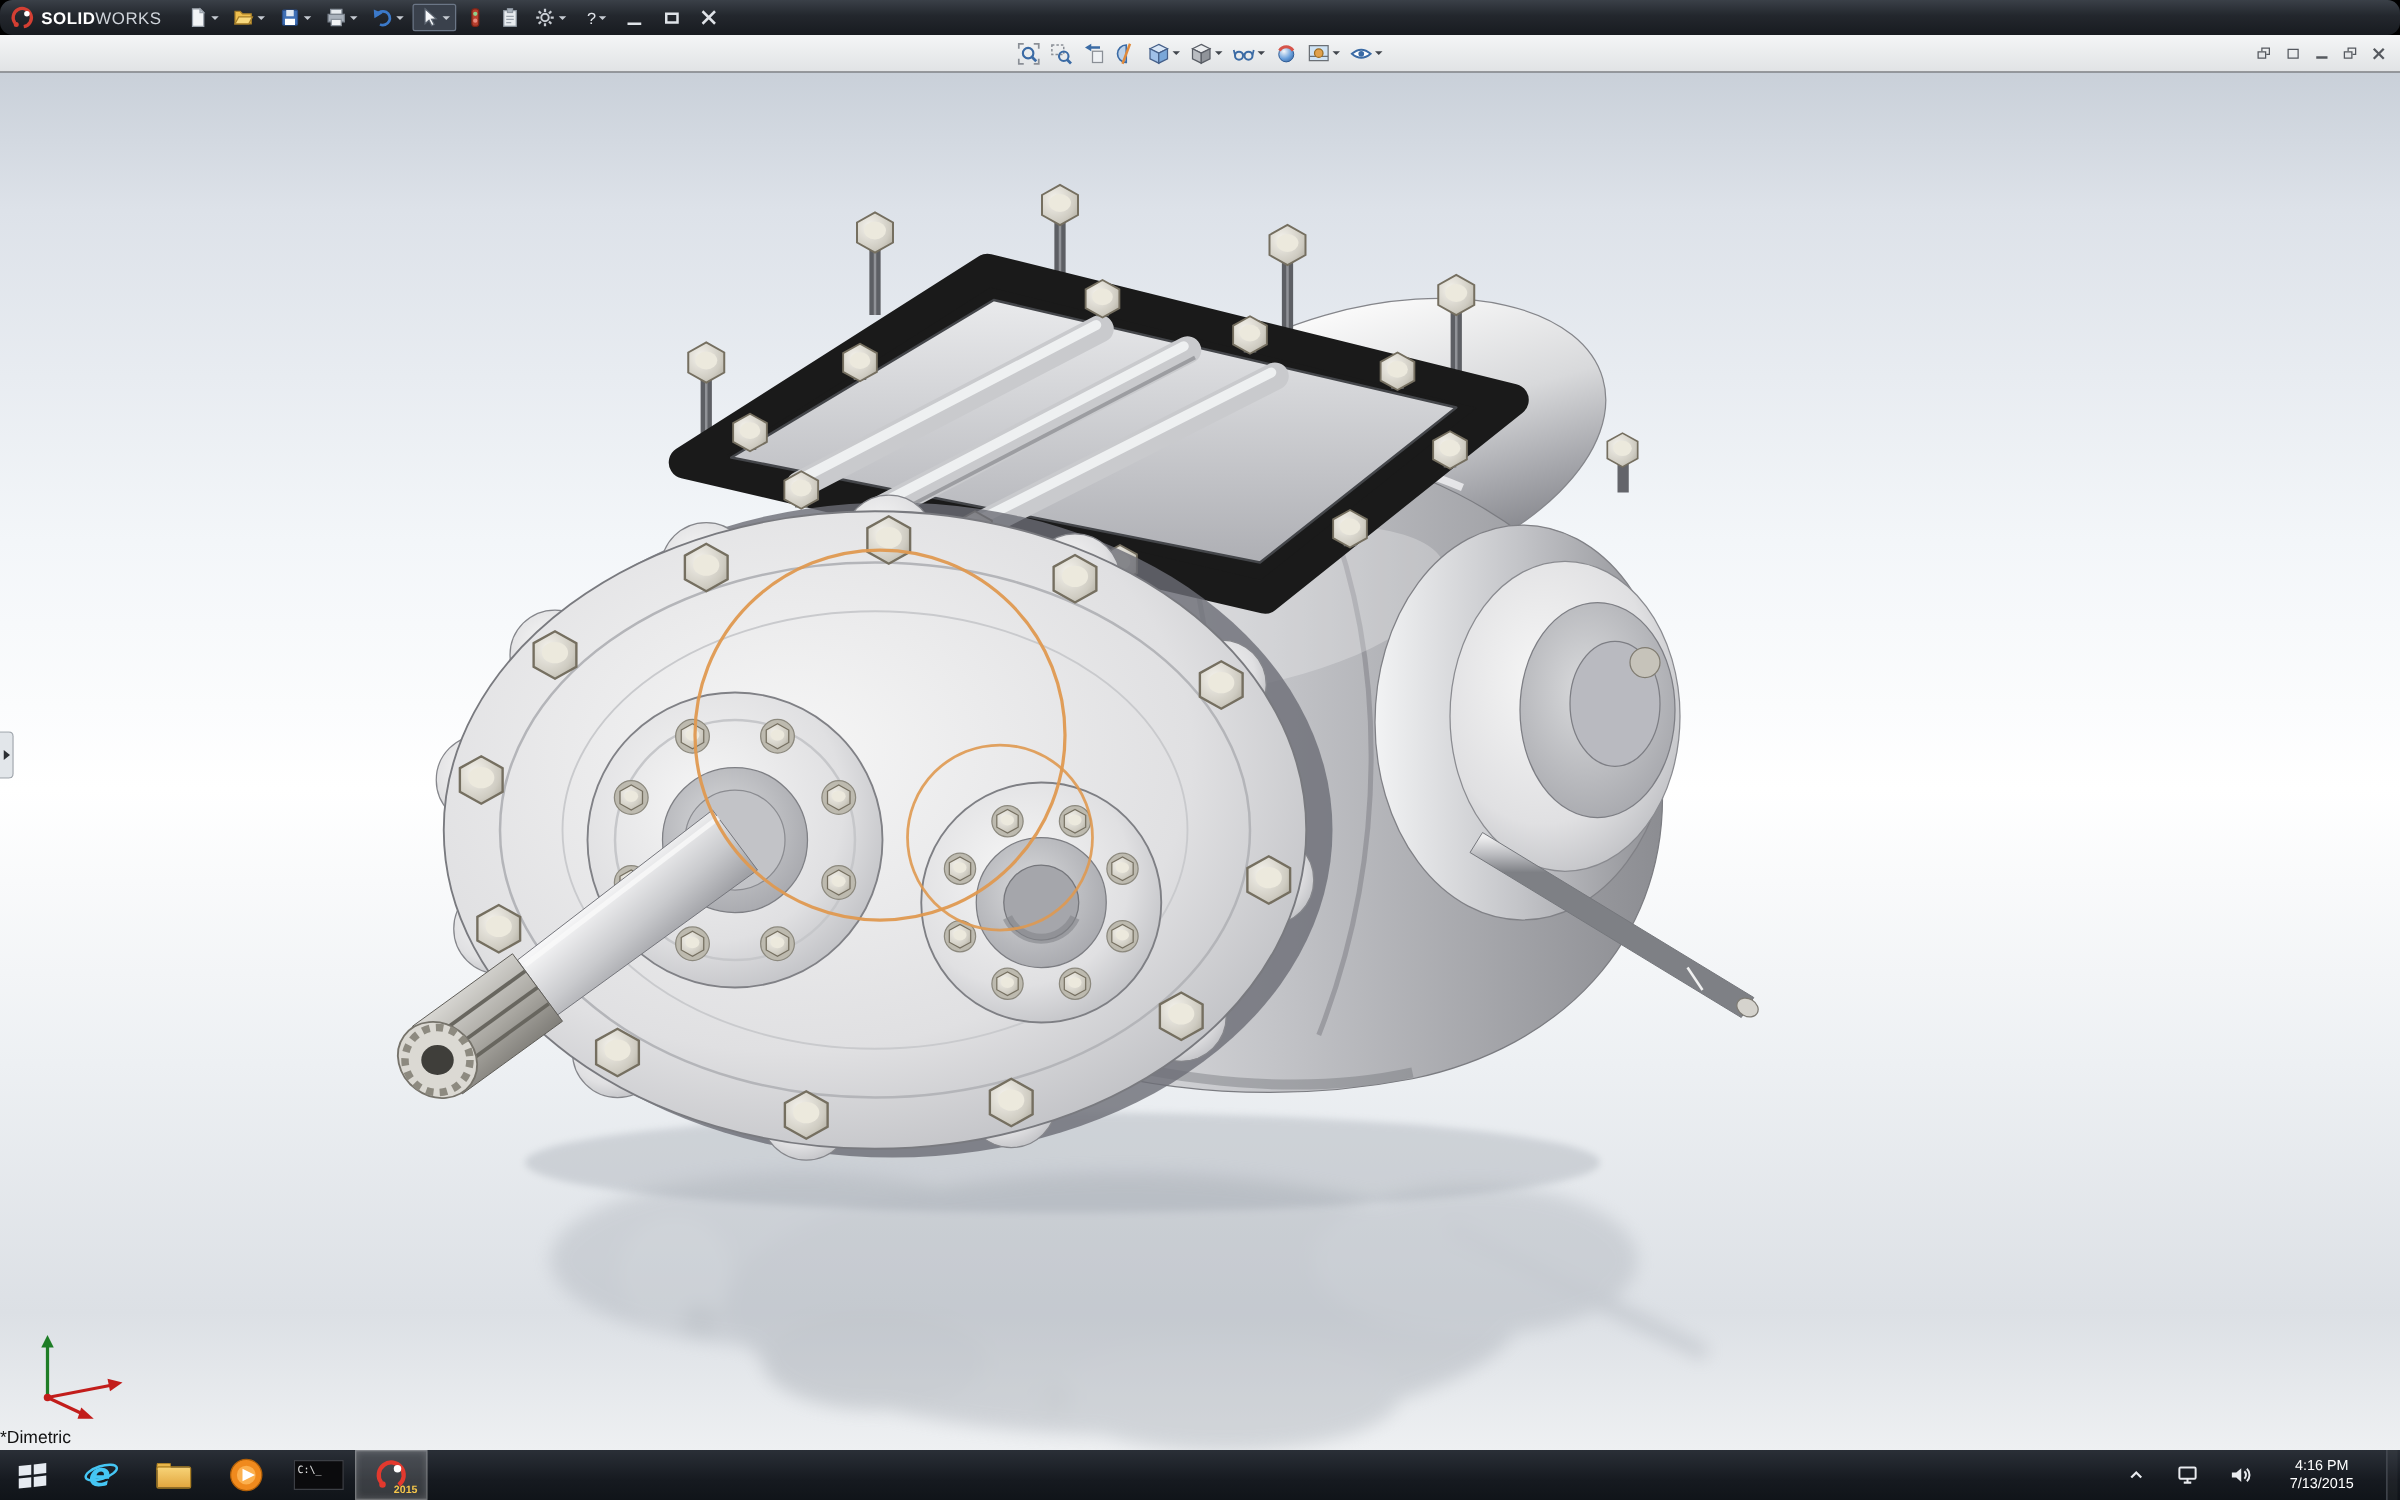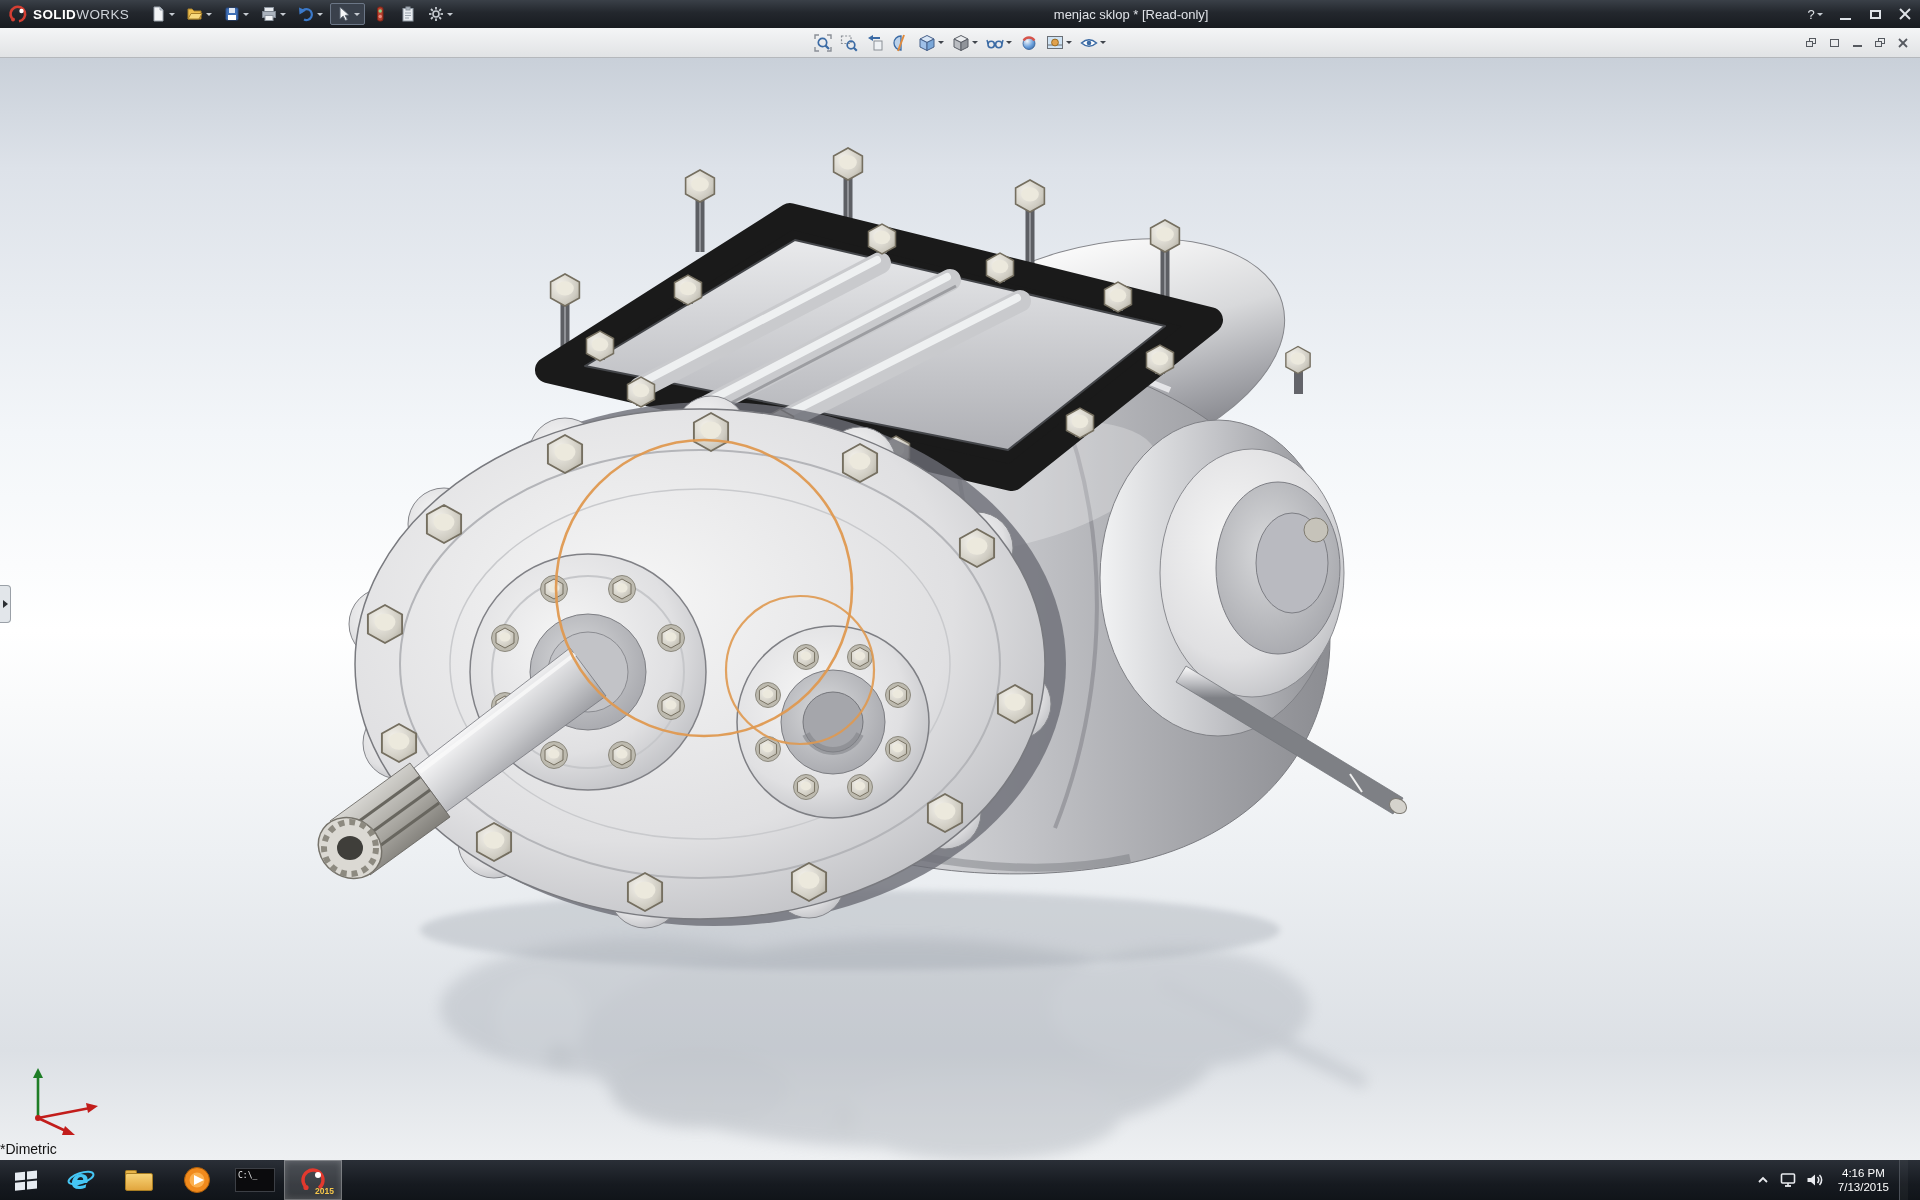--- a/index.html
+++ b/index.html
@@ -2,21 +2,21 @@
 <html><head>
 <meta charset="utf-8">
 <style>
   *{margin:0;padding:0;box-sizing:border-box;}
   html,body{width:1920px;height:1200px;overflow:hidden;background:#000;
     font-family:"Liberation Sans",sans-serif;}
   .screen{width:1920px;height:1200px;display:flex;flex-direction:column;}
 
   
   .titlebar{height:28px;background:linear-gradient(#3a4048,#23272d 45%,#181b20);
-    display:flex;align-items:center;color:#e8eaed;flex:0 0 auto;position:relative;}
+    display:flex;align-items:flex-start;color:#e8eaed;flex:0 0 auto;position:relative;border-radius:10px;}
   .brand{display:flex;align-items:center;gap:5px;padding:0 12px 0 8px;height:100%;}
   .brand-text{font-size:13.5px;letter-spacing:.4px;white-space:nowrap;}
   .brand-text b{font-weight:bold;color:#ffffff;}
   .brand-text span{font-weight:normal;color:#cfd4da;}
   .tb-toolbar{display:flex;align-items:center;gap:2px;height:100%;padding:0 4px;}
   .tbtn{display:flex;align-items:center;gap:3px;height:22px;padding:0 4px;background:transparent;
     border:1px solid transparent;border-radius:2px;cursor:default;}
   .tbtn.pressed{background:#3a414c;border-color:#6b7686;}
   .ticon{width:16px;height:16px;display:block;}
   .drop{width:0;height:0;border:3.5px solid transparent;border-top-color:#c6cbd2;margin-top:3px;}
@@ -60,21 +60,21 @@
     display:flex;align-items:stretch;color:#fff;}
   .tb-app{width:58px;display:flex;align-items:center;justify-content:center;position:relative;
     border:1px solid transparent;}
   .tb-app.start{width:52px;}
   .tb-app.active{background:rgba(255,255,255,.16);border-color:rgba(255,255,255,.30);
     box-shadow:inset 0 0 6px rgba(255,255,255,.18);align-items:center;}
   .app-badge{position:absolute;right:7px;bottom:3px;font-size:8.5px;font-weight:bold;color:#f6c64a;}
   .cmd-face{width:40px;height:24px;background:#0b0b0d;border:1px solid #3c3f45;
     font-family:"DejaVu Sans Mono",monospace;font-size:8px;color:#e8e8e8;padding:2px;}
   .tb-spacer{flex:1;}
-  .tray{display:flex;align-items:center;gap:0;padding-right:12px;}
+  .tray{display:flex;align-items:center;gap:16px;padding-right:2px;}
   .trbtn{width:26px;height:40px;display:flex;align-items:center;justify-content:center;}
   .clock{padding:0 10px;text-align:center;font-size:11.5px;line-height:14px;color:#fff;
     display:flex;flex-direction:column;justify-content:center;height:100%;}
   .show-desktop{width:9px;height:100%;border-left:1px solid #4a4f57;background:rgba(255,255,255,.04);}
   .folder-icon{position:relative;width:28px;height:21px;}
   .folder-icon .back{position:absolute;inset:0;top:3px;background:linear-gradient(#f7d377,#e2a63e);
     border:1px solid #a87d22;border-radius:2px;}
   .folder-icon .tabp{position:absolute;left:0;top:0;width:12px;height:6px;
     background:#e8b54a;border:1px solid #a87d22;border-bottom:none;border-radius:2px 2px 0 0;}
 </style>
@@ -164,21 +164,20 @@
             <line x1="3" y1="3" x2="4.8" y2="4.8"></line>
               <line x1="11.2" y1="11.2" x2="13" y2="13"></line>
             <line x1="13" y1="3" x2="11.2" y2="4.8"></line>
               <line x1="4.8" y1="11.2" x2="3" y2="13"></line>
           </g>
         </svg>
           <i class="drop"></i>
       </div>
     </div>
 
-    <div class="tb-title">menjac sklop * [Read-only]</div>
 
     <div class="tb-right">
       <div class="wbtn">
         <span>?</span>
           <i class="drop"></i>
       </div>
       <div class="wbtn">
           <span class="bar"></span>
         </div>
       <div class="wbtn">

